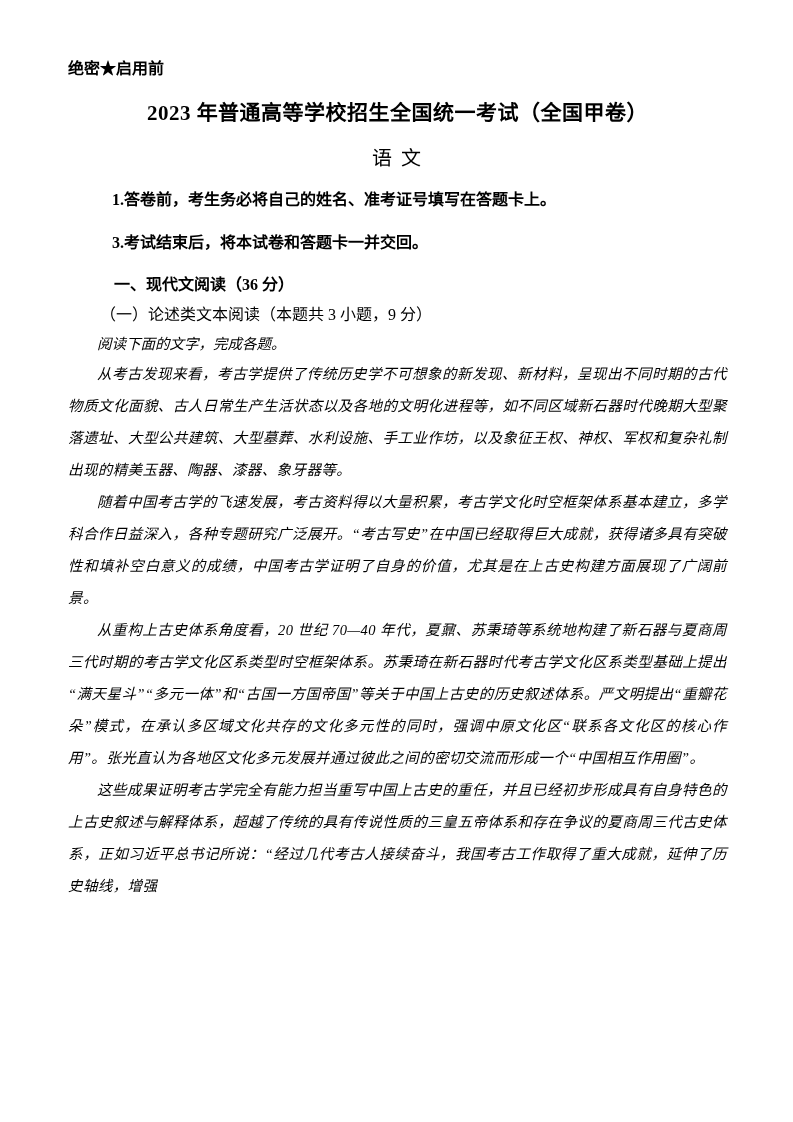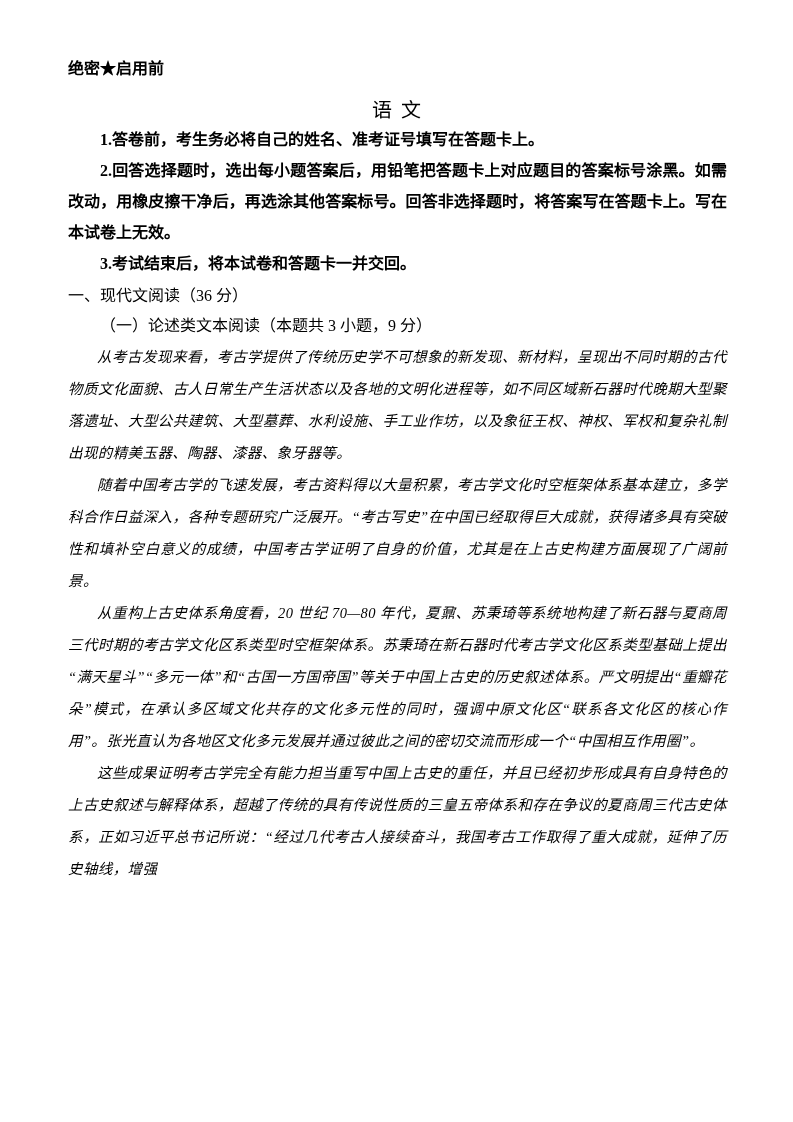--- a/index.html
+++ b/index.html
@@ -46,27 +46,28 @@
     font-weight: bold;
     margin-top: 14px;
     line-height: 26px;
   }
   .notice-item {
     font-size: 16px;
     font-weight: bold;
     line-height: 31px;
     text-indent: 2em;
     text-align: justify;
-    margin: 0;
+    margin: 12px;
   }
   .section-heading {
     font-size: 16px;
-    font-weight: normal;
+    font-weight: bold;
     line-height: 30px;
     margin-top: 2px;
+    margin-left: 46px;
   }
   .subsection-heading {
     font-size: 16px;
     font-weight: normal;
     line-height: 30px;
     text-indent: 2em;
   }
   .passage-intro {
     font-size: 14.5px;
     line-height: 28px;
@@ -84,35 +85,36 @@
     letter-spacing: 0.4px;
   }
 </style>
 </head>
 <body>
 
 <div class="doc">
 
   <div class="classification">绝密★启用前</div>
 
+  <div class="exam-title">2023 年普通高等学校招生全国统一考试（全国甲卷）</div>
 
   <div class="subject-title">语 文</div>
 
 
   <p class="notice-item">1.答卷前，考生务必将自己的姓名、准考证号填写在答题卡上。</p>
 
-  <p class="notice-item">2.回答选择题时，选出每小题答案后，用铅笔把答题卡上对应题目的答案标号涂黑。如需改动，用橡皮擦干净后，再选涂其他答案标号。回答非选择题时，将答案写在答题卡上。写在本试卷上无效。</p>
 
   <p class="notice-item">3.考试结束后，将本试卷和答题卡一并交回。</p>
 
   <div class="section-heading">一、现代文阅读（36 分）</div>
 
   <div class="subsection-heading">（一）论述类文本阅读（本题共 3 小题，9 分）</div>
 
+  <p class="passage-intro">阅读下面的文字，完成各题。</p>
 
   <div class="passage">
     <p>从考古发现来看，考古学提供了传统历史学不可想象的新发现、新材料，呈现出不同时期的古代物质文化面貌、古人日常生产生活状态以及各地的文明化进程等，如不同区域新石器时代晚期大型聚落遗址、大型公共建筑、大型墓葬、水利设施、手工业作坊，以及象征王权、神权、军权和复杂礼制出现的精美玉器、陶器、漆器、象牙器等。</p>
     <p>随着中国考古学的飞速发展，考古资料得以大量积累，考古学文化时空框架体系基本建立，多学科合作日益深入，各种专题研究广泛展开。“考古写史”在中国已经取得巨大成就，获得诸多具有突破性和填补空白意义的成绩，中国考古学证明了自身的价值，尤其是在上古史构建方面展现了广阔前景。</p>
-    <p>从重构上古史体系角度看，20 世纪 70—80 年代，夏鼐、苏秉琦等系统地构建了新石器与夏商周三代时期的考古学文化区系类型时空框架体系。苏秉琦在新石器时代考古学文化区系类型基础上提出“满天星斗”“多元一体”和“古国一方国帝国”等关于中国上古史的历史叙述体系。严文明提出“重瓣花朵”模式，在承认多区域文化共存的文化多元性的同时，强调中原文化区“联系各文化区的核心作用”。张光直认为各地区文化多元发展并通过彼此之间的密切交流而形成一个“中国相互作用圈”。</p>
+    <p>从重构上古史体系角度看，20 世纪 70—40 年代，夏鼐、苏秉琦等系统地构建了新石器与夏商周三代时期的考古学文化区系类型时空框架体系。苏秉琦在新石器时代考古学文化区系类型基础上提出“满天星斗”“多元一体”和“古国一方国帝国”等关于中国上古史的历史叙述体系。严文明提出“重瓣花朵”模式，在承认多区域文化共存的文化多元性的同时，强调中原文化区“联系各文化区的核心作用”。张光直认为各地区文化多元发展并通过彼此之间的密切交流而形成一个“中国相互作用圈”。</p>
     <p>这些成果证明考古学完全有能力担当重写中国上古史的重任，并且已经初步形成具有自身特色的上古史叙述与解释体系，超越了传统的具有传说性质的三皇五帝体系和存在争议的夏商周三代古史体系，正如习近平总书记所说：“经过几代考古人接续奋斗，我国考古工作取得了重大成就，延伸了历史轴线，增强</p>
   </div>
 
 </div>
 
 </body></html>

